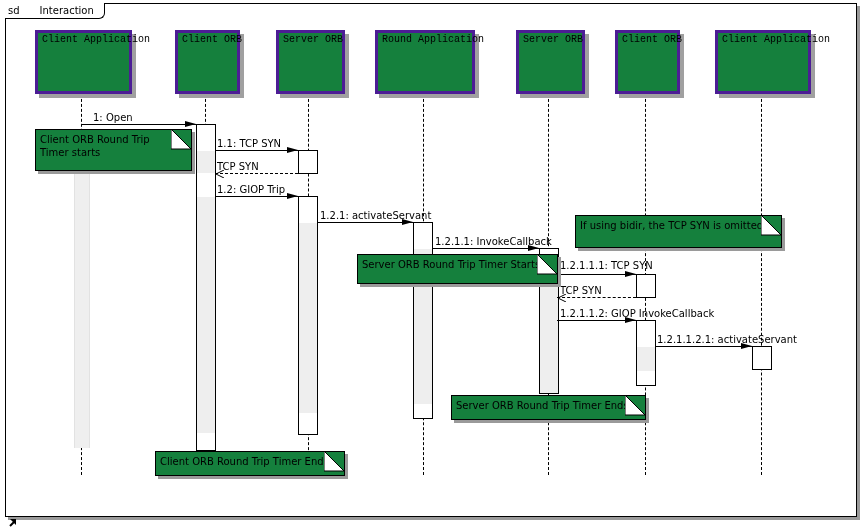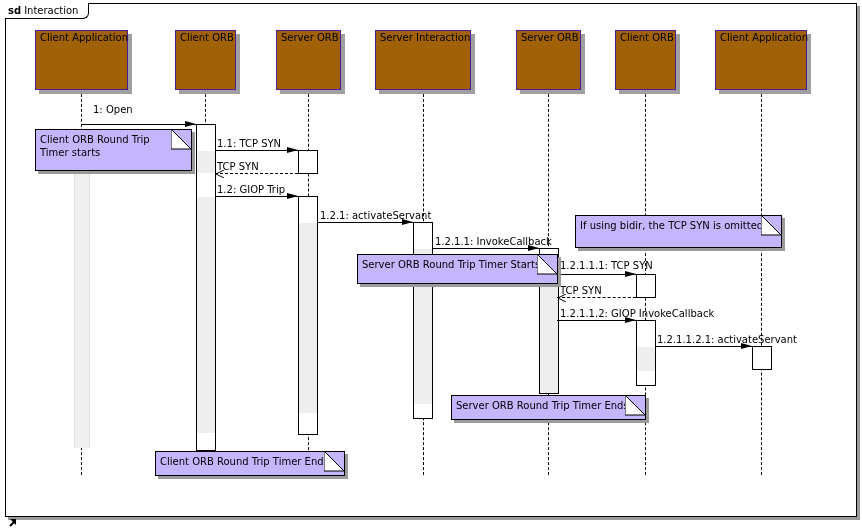--- a/index.html
+++ b/index.html
@@ -4,35 +4,35 @@
 <style>
   html, body { margin: 0; padding: 0; background: #ffffff; }
   body { width: 862px; height: 529px; position: relative; overflow: hidden;
          font-family: "DejaVu Sans", sans-serif; font-size: 10px; color: #000; }
   .frame { position: absolute; left: 5px; top: 3px; width: 850px; height: 512px;
            border: 1px solid #000; background: #fff; box-shadow: 3px 3px 0 #9a9a9a; }
   .frame-tab { position: absolute; left: 5px; top: 3px; height: 15px; padding: 0 10px 0 3px;
                border-right: 1px solid #000; border-bottom: 1px solid #000;
                border-bottom-right-radius: 6px; background: #fff; line-height: 15px;
                font-size: 10px; white-space: nowrap; }
-  .frame-tab b { font-weight: bold; margin-right: 3px; }
-  .head { position: absolute; top: 30px; height: 58px; border: 1px solid #4c1d95; background: #a16207;
-          box-shadow: 4px 4px 0 #a0a0a0; }
+  .frame-tab b { font-weight: normal; margin-right: 20px; }
+  .head { position: absolute; top: 30px; height: 58px; border: 3px solid #4c1d95; background: #15803d;
+          box-shadow: 4px 4px 0 #a0a0a0; font-family: Liberation Mono, monospace; }
   .head span { position: absolute; left: 4px; top: 1px; white-space: nowrap; }
   .lifeline { position: absolute; width: 0; border-left: 1px dashed #000; }
   .act { position: absolute; width: 18px; border: 1px solid #000; background: #fff; }
   .act .shade { position: absolute; left: 0; right: 0; background: #eeeeee; }
   .ghost { position: absolute; background: #efefef; border-left: 1px solid #e2e2e2; border-right: 1px solid #e2e2e2; }
   .msg { position: absolute; height: 0; border-top: 1px solid #000; }
   .msg.ret { border-top: 1px dashed #000; }
   .arrowhead { position: absolute; top: -4px; width: 0; height: 0;
                border-top: 3px solid transparent; border-bottom: 3px solid transparent; }
   .arrowhead.right { right: 0; border-left: 11px solid #000; }
   .msg-label { position: absolute; white-space: nowrap; font-size: 10px; }
-  .note { position: absolute; border: 1px solid #000; background: #c4b5fd; box-shadow: 3px 3px 0 #9a9a9a; }
+  .note { position: absolute; border: 1px solid #000; background: #15803d; box-shadow: 3px 3px 0 #9a9a9a; }
   .note span { position: absolute; left: 4px; top: 3px; white-space: nowrap; line-height: 13px; }
   .note svg { position: absolute; right: -1px; top: -1px; }
   .corner-icon { position: absolute; left: 9px; top: 518px; font-size: 10px; line-height: 10px; }
 </style>
 </head>
 <body>
 
 <div class="frame"></div>
 <div class="frame-tab">
   <b>sd</b><span>Interaction</span>
@@ -49,21 +49,21 @@
 <div class="head" style="left:35px; width:91px;">
     <span>Client Application</span>
   </div>
 <div class="head" style="left:175px; width:59px;">
     <span>Client ORB</span>
   </div>
 <div class="head" style="left:276px; width:63px;">
     <span>Server ORB</span>
   </div>
 <div class="head" style="left:375px; width:94px;">
-    <span>Server Interaction</span>
+    <span>Round Application</span>
   </div>
 <div class="head" style="left:516px; width:63px;">
     <span>Server ORB</span>
   </div>
 <div class="head" style="left:615px; width:59px;">
     <span>Client ORB</span>
   </div>
 <div class="head" style="left:715px; width:90px;">
     <span>Client Application</span>
   </div>
@@ -86,21 +86,21 @@
 </div>
 <div class="act" style="left:636px; top:274px; height:22px;"></div>
 <div class="act" style="left:636px; top:320px; height:64px;">
   <div class="shade" style="top:26px; height:24px;"></div>
 </div>
 <div class="act" style="left:752px; top:346px; height:22px;"></div>
 
 <div class="msg" style="left:81px; top:124px; width:115px;">
     <div class="arrowhead right"></div>
   </div>
-<div class="msg-label" style="left:93px; top:104px;">1: Open</div>
+<div class="msg-label" style="left:93px; top:112px;">1: Open</div>
 
 <div class="msg" style="left:215px; top:150px; width:83px;">
     <div class="arrowhead right"></div>
   </div>
 <div class="msg-label" style="left:217px; top:138px;">1.1: TCP SYN</div>
 
 <div class="msg ret" style="left:215px; top:173px; width:83px;">
   <svg width="10" height="8" style="position:absolute; left:0; top:-4px;">
       <polyline points="9,0 1,4 9,8" fill="none" stroke="#000" stroke-width="1"></polyline>
     </svg>

